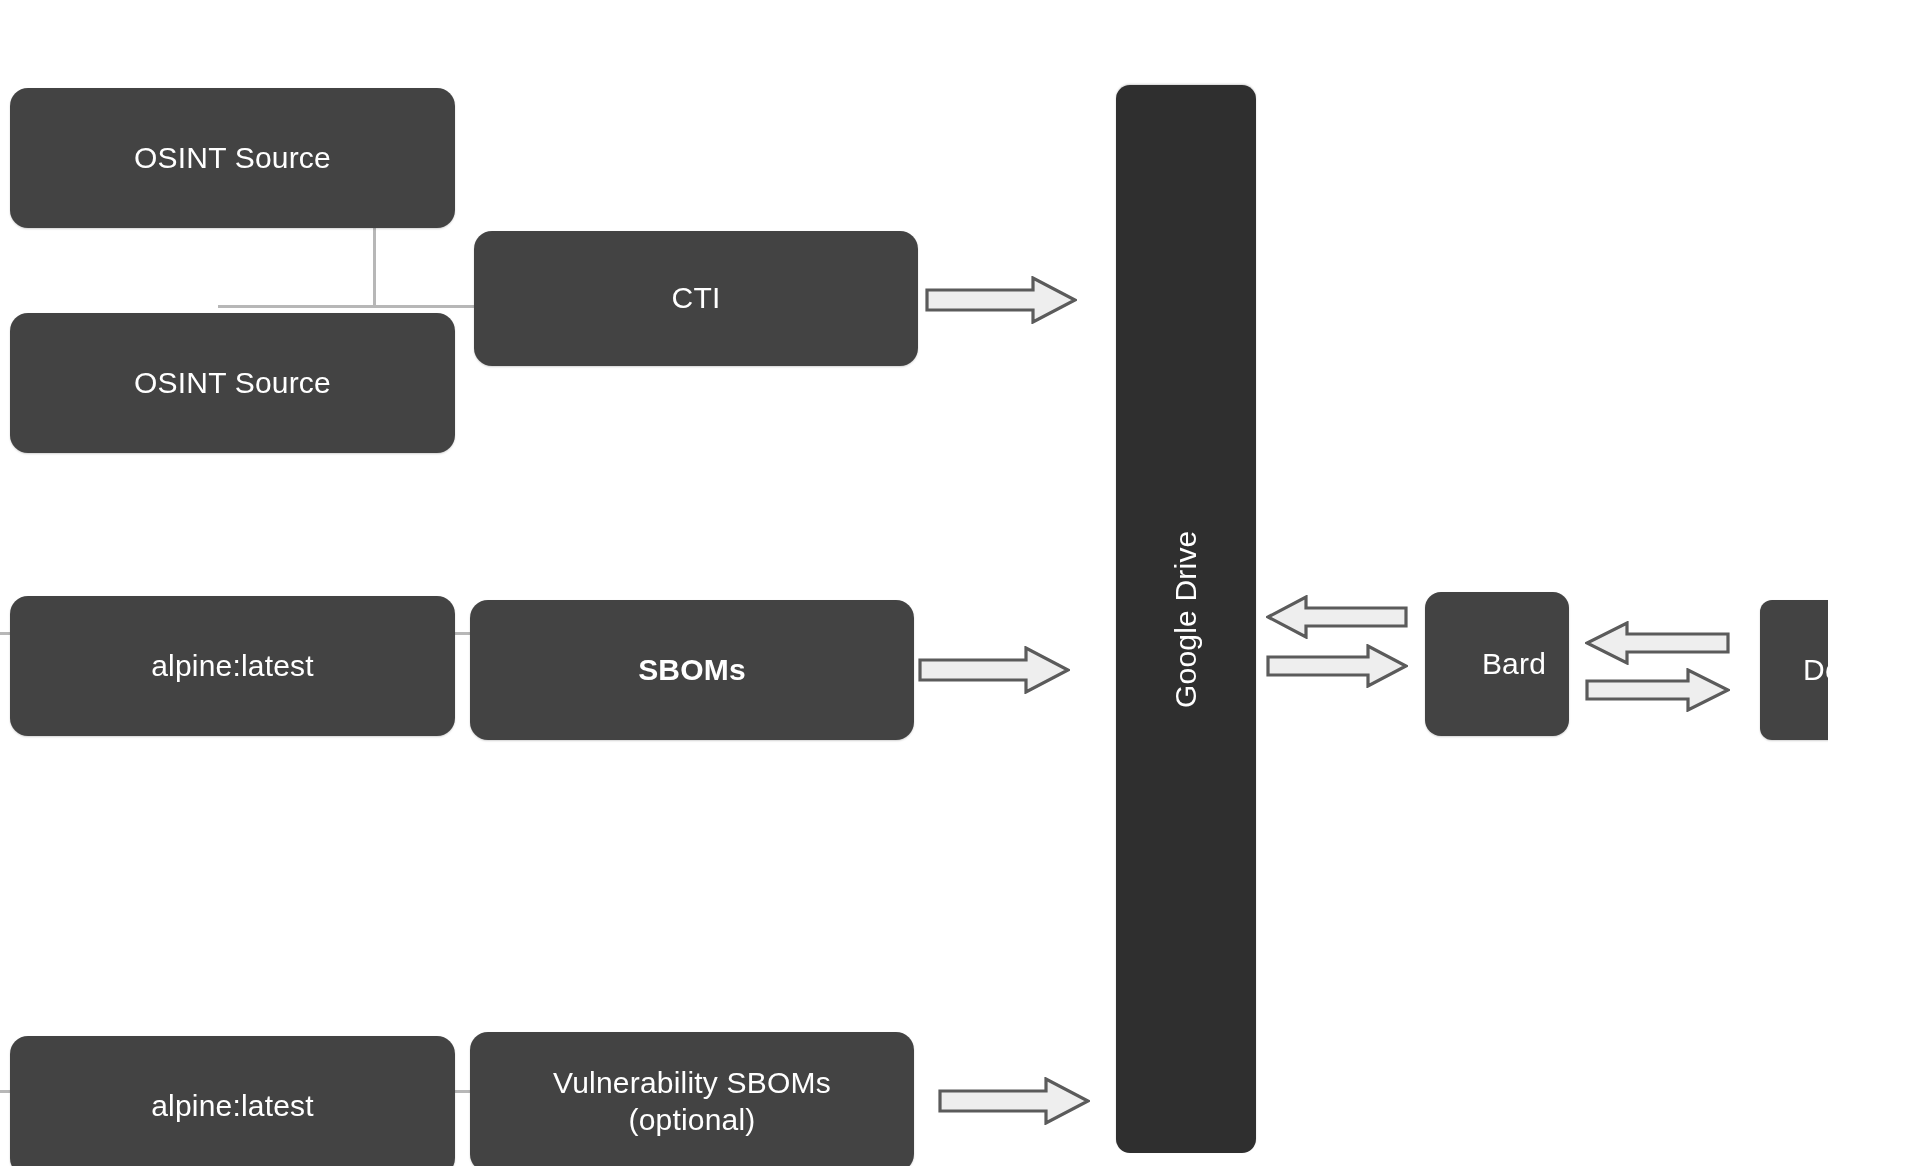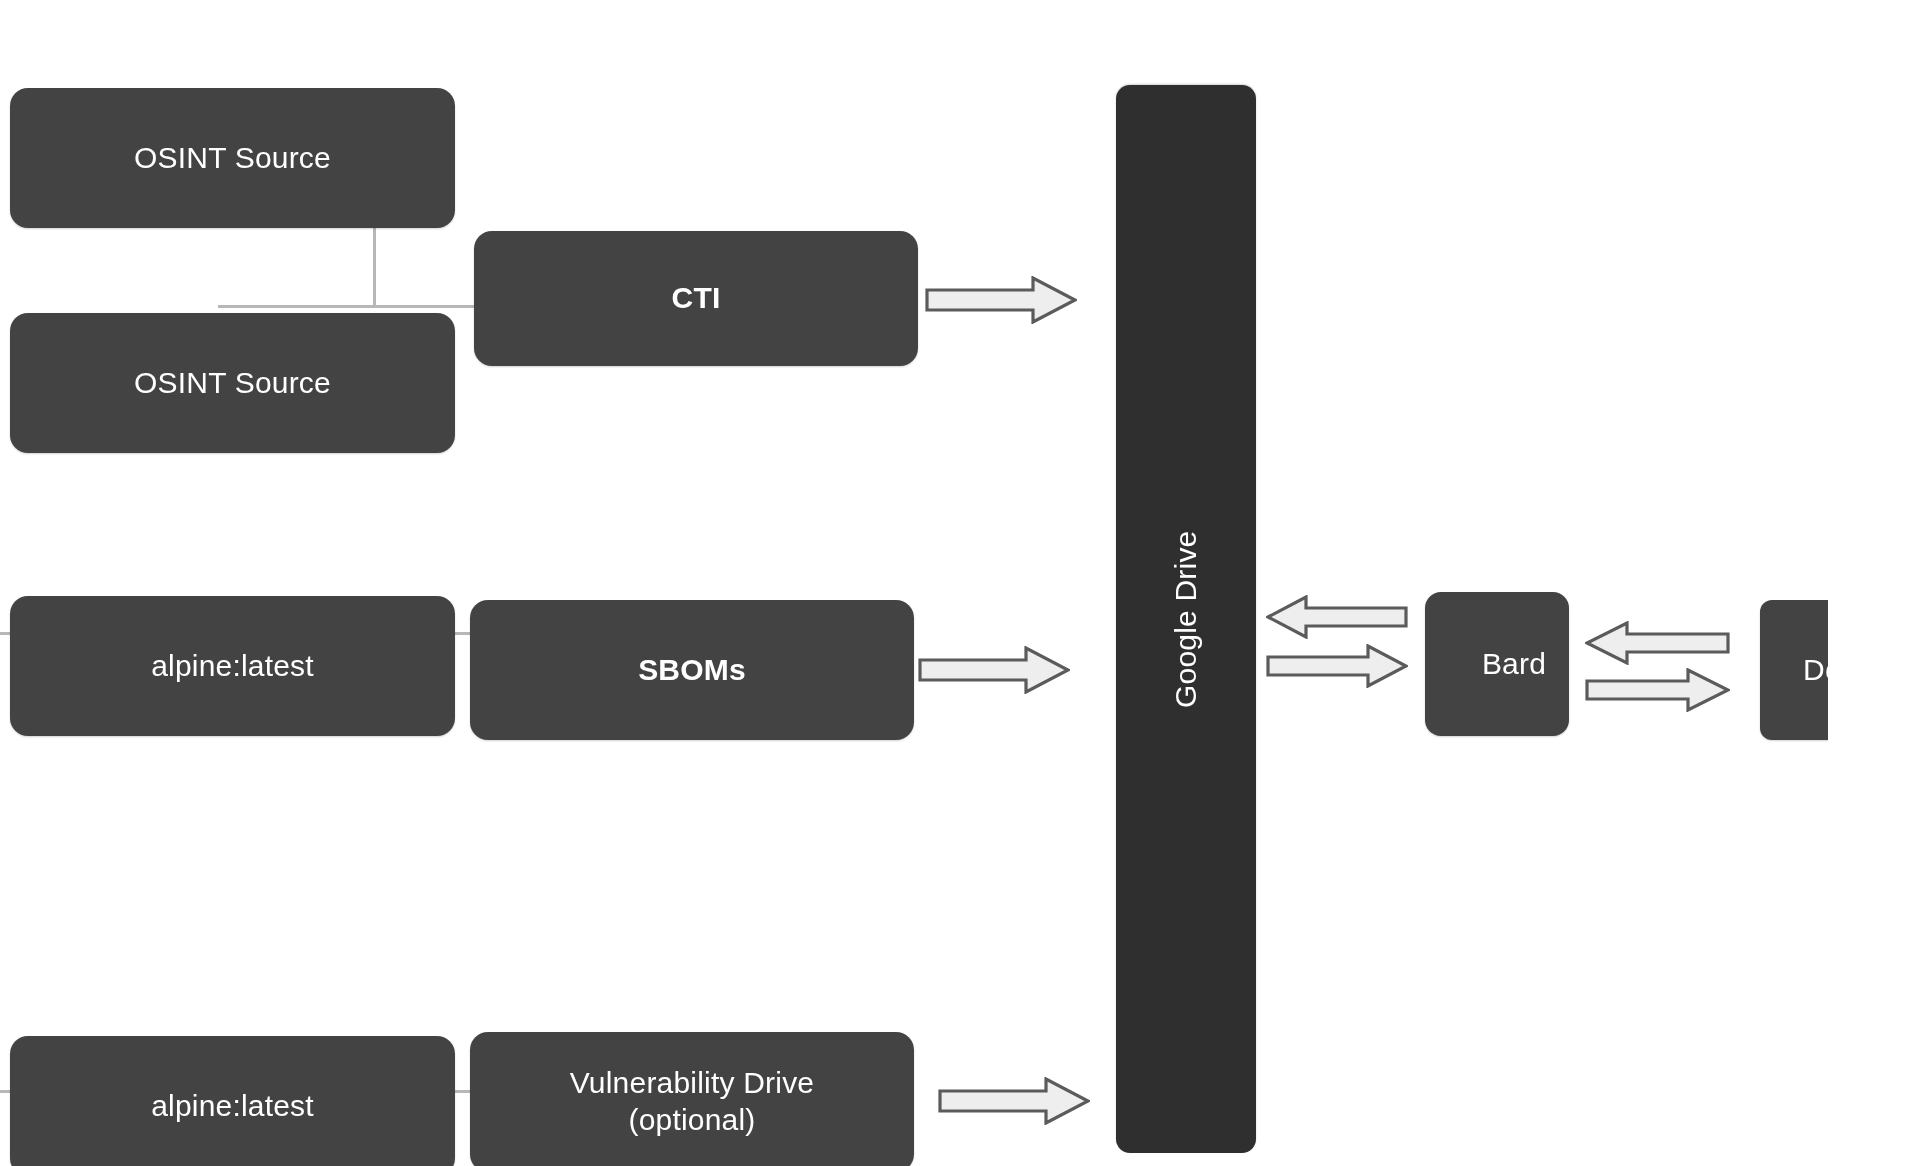--- a/index.html
+++ b/index.html
@@ -91,38 +91,38 @@
   <div class="connector h" style="left:-10px; top:1090px; width:490px;"></div>
 
   <div class="node" style="left:10px; top:88px; width:445px; height:140px;">
     <span class="label">OSINT Source</span>
   </div>
 
   <div class="node" style="left:10px; top:313px; width:445px; height:140px;">
     <span class="label">OSINT Source</span>
   </div>
 
-  <div class="node" style="left:474px; top:231px; width:444px; height:135px;font-weight:bold;">
+  <div class="node" style="left:474px; top:231px; width:444px; height:135px;">
     <span class="label">CTI</span>
   </div>
 
   <div class="node" style="left:10px; top:596px; width:445px; height:140px;">
     <span class="label">alpine:latest</span>
   </div>
 
   <div class="node" style="left:470px; top:600px; width:444px; height:140px;font-weight:bold;">
     <span class="label">SBOMs</span>
   </div>
 
   <div class="node" style="left:10px; top:1036px; width:445px; height:140px;">
     <span class="label">alpine:latest</span>
   </div>
 
   <div class="node" style="left:470px; top:1032px; width:444px; height:140px;">
-    <span class="label">Vulnerability Drive
+    <span class="label">Vulnerability SBOMs
 (optional)</span>
   </div>
 
   <div class="node column" style="left:1116px; top:85px; width:140px; height:1068px;">
     <span class="label">Google Drive</span>
   </div>
 
   <div class="node" style="left:1425px; top:592px; width:144px; height:144px; border-radius:16px;padding-left:44px;">
     <span class="label">Bard</span>
   </div>

